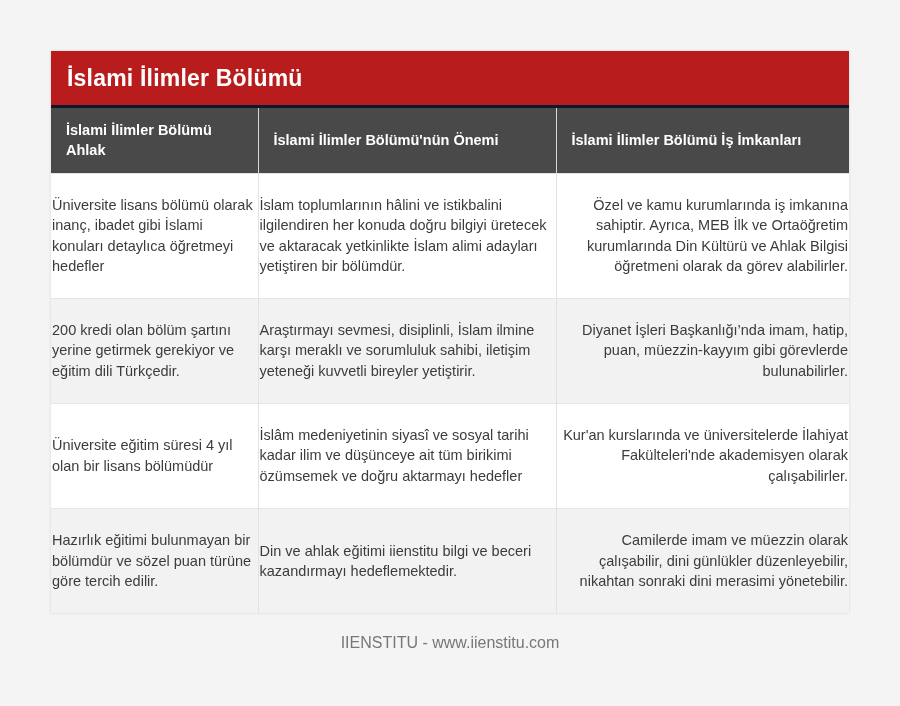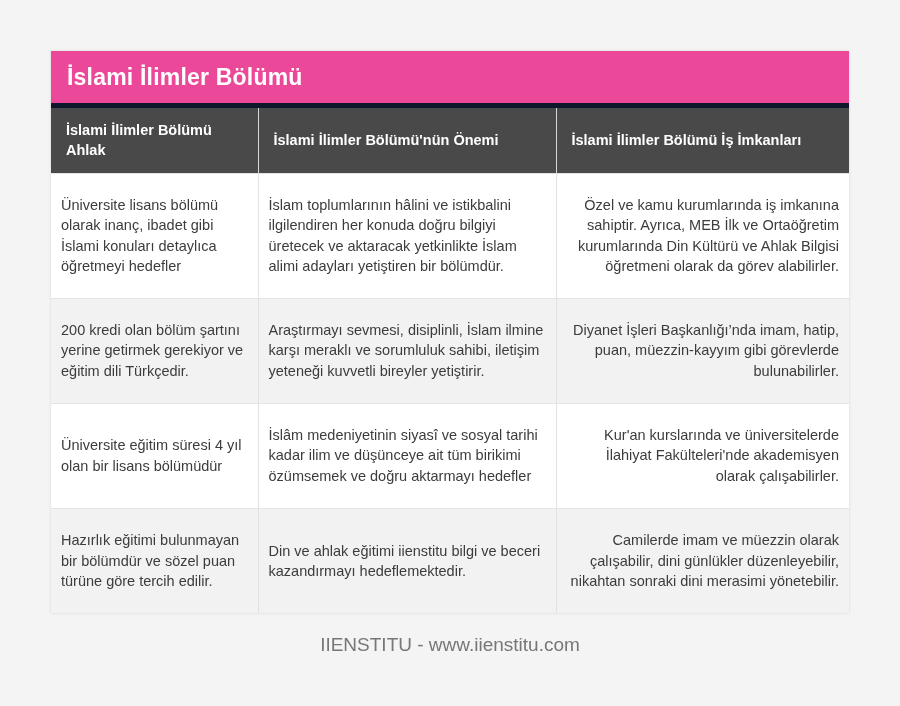--- a/index.html
+++ b/index.html
@@ -14,29 +14,29 @@
     .card {
       position: absolute;
       left: 51px;
       top: 51px;
       width: 798px;
       background: #ffffff;
       box-shadow: 0 0 3px rgba(0,0,0,0.12);
     }
     .title-bar {
       height: 57px;
-      background: #ec4899;
+      background: #b91c1c;
       color: #ffffff;
       display: flex;
       align-items: center;
       padding-left: 16px;
       font-size: 23px;
       font-weight: bold;
       letter-spacing: 0.2px;
-      border-bottom: 5px solid #0f172a;
+      border-bottom: 3px solid #0f172a;
       box-sizing: border-box;
     }
     table {
       border-collapse: collapse;
       width: 798px;
       table-layout: fixed;
     }
     col.c1 { width: 207px; }
     col.c2 { width: 298px; }
     col.c3 { width: 293px; }
@@ -50,41 +50,41 @@
       padding: 0 15px;
       height: 65px;
       border-right: 1px solid #d8d8d8;
       box-sizing: border-box;
     }
     thead th:last-child { border-right: none; }
     tbody td {
       color: #3c3c3c;
       font-size: 14.5px;
       line-height: 20.2px;
-      padding: 0 10px;
+      padding: 0 1px;
       vertical-align: middle;
       border-right: 1px solid #e2e2e2;
       border-top: 1px solid #e4e4e4;
       box-sizing: border-box;
     }
     tbody td:last-child { border-right: none; text-align: right; }
     tbody tr.r1 td { height: 125px; }
     tbody tr.r2 td { height: 105px; }
     tbody tr.r3 td { height: 105px; }
     tbody tr.r4 td { height: 105px; }
     tbody tr.odd td { background: #ffffff; }
     tbody tr.even td { background: #f2f2f2; }
     .footer {
       position: absolute;
       top: 634px;
       left: 0;
       width: 900px;
       text-align: center;
       color: #777777;
-      font-size: 19px;
+      font-size: 16px;
     }
   </style>
 </head>
 <body>
 
 <div class="card">
   <div class="title-bar">İslami İlimler Bölümü</div>
   <table>
     <colgroup>
         <col class="c1">

